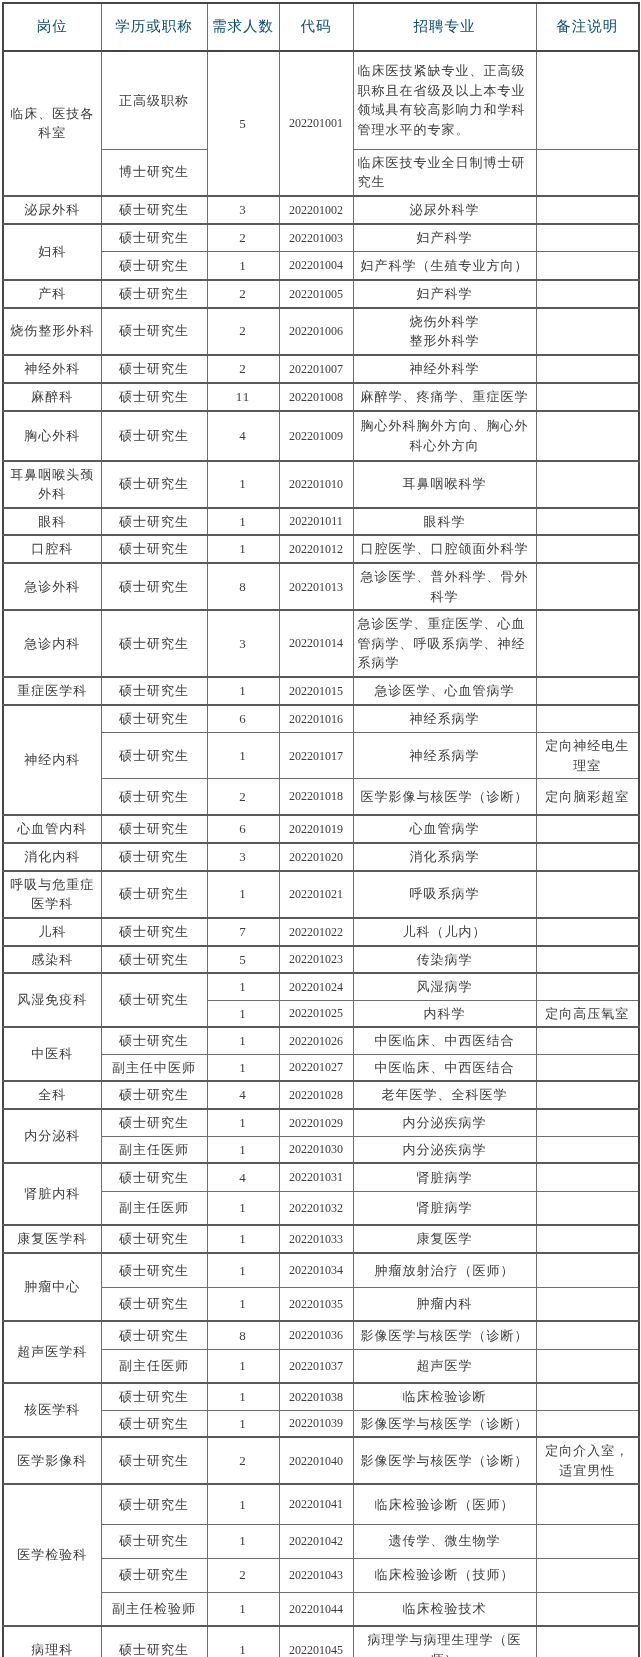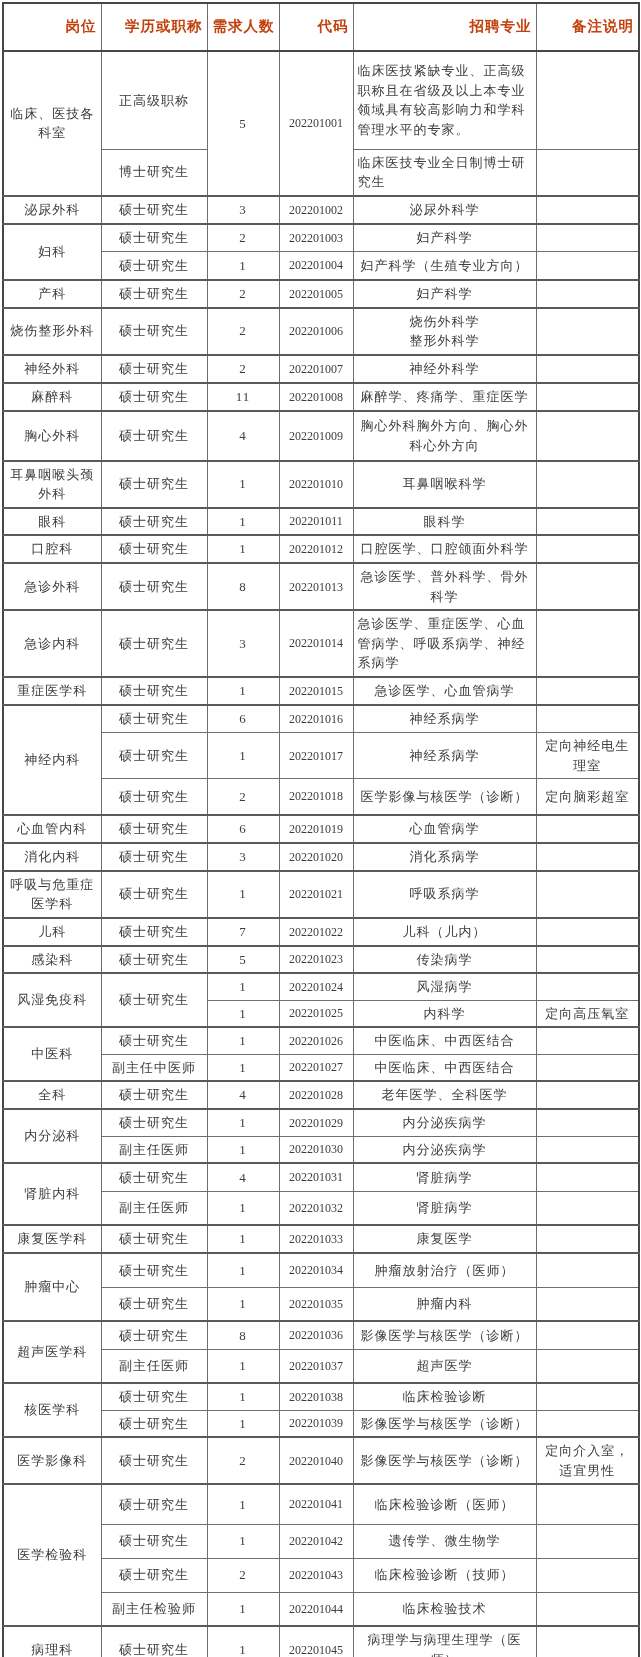--- a/index.html
+++ b/index.html
@@ -27,26 +27,25 @@
     text-align:center;
     vertical-align:middle;
     padding:3px 4px;
     font-size:13px;
     line-height:1.5;
     letter-spacing:1px;
     word-break:break-all;
     white-space:pre-line;
   }
   thead th{
-    font-weight:bold;
-    color:#c2410c;
+    font-weight:normal;
+    color:#0c4a6e;
     font-size:14.5px;
     height:40px;
     border-bottom:2px solid #474747;
-    text-align:right;
   }
   tr.grp > td{border-top:2px solid #5a5a5a;}
   tr.sub > td{border-top:1px solid #ababab;}
   td.c-code,td.c-cnt{letter-spacing:0;font-size:12px;}
   td.al{text-align:left;}
 </style>
 </head>
 <body>
 
 <div class="page">

